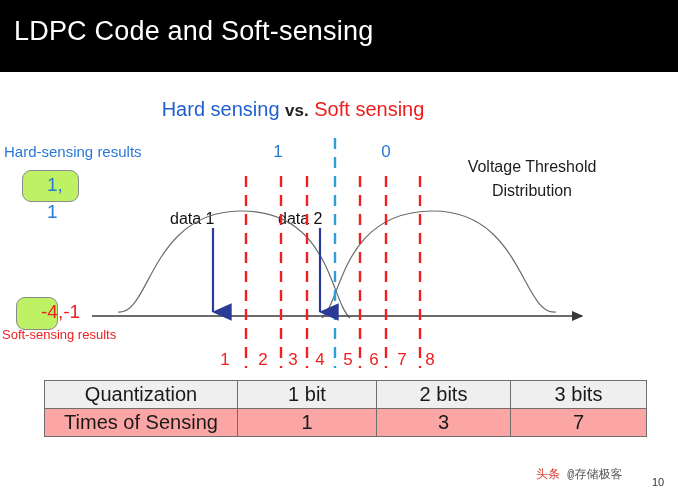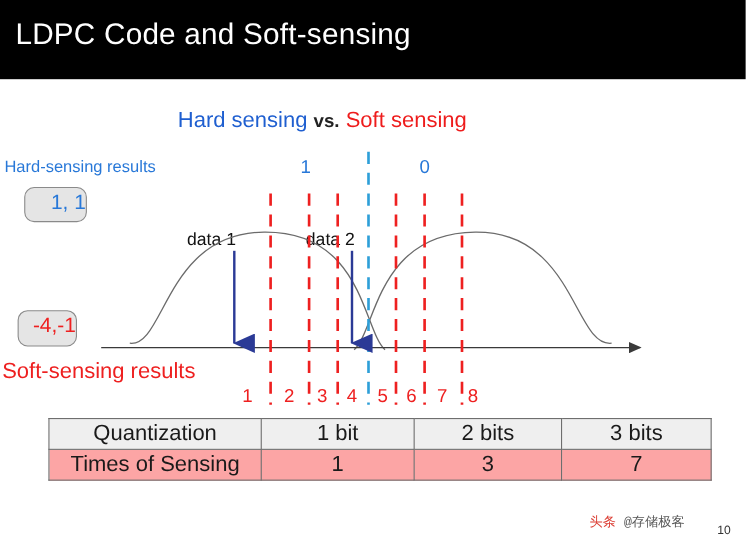--- a/index.html
+++ b/index.html
@@ -53,42 +53,43 @@
   #hard-results-label {
     position: absolute;
     left: 4px; top: 143px;
     font-size: 15px;
     color: #2878d8;
     white-space: nowrap;
   }
   #soft-results-label {
     position: absolute;
     left: 2px; top: 327px;
-    font-size: 20px;
+    font-size: 13px;
     color: #ee2020;
     white-space: nowrap;
   }
   .val-box {
     position: absolute;
     border: 1.4px solid #8a8a8a;
     border-radius: 9px;
-    background: #e5e5e5;
-    text-align: right;
+    background: #bef264;
+    text-align: left;
     font-size: 19px;
     line-height: 27px;
     box-sizing: border-box;
+    padding-left: 24px;
   }
   #box-hard {
     left: 22px; top: 170px;
     width: 57px; height: 32px;
     color: #2878d8;
   }
   #box-soft {
-    left: 16px; top: 282px;
-    width: 54px; height: 33px;
+    left: 16px; top: 297px;
+    width: 42px; height: 33px;
     color: #ee2020;
   }
 
   
   .bit-label {
     position: absolute;
     font-size: 17px;
     color: #2878d8;
     text-align: center;
     width: 20px;
@@ -208,20 +209,24 @@
 
   <div id="hard-results-label">Hard-sensing results</div>
   <div id="box-hard" class="val-box">1, 1</div>
 
   <div id="box-soft" class="val-box">-4,-1</div>
   <div id="soft-results-label">Soft-sensing results</div>
 
   <div id="bit-one" class="bit-label">1</div>
   <div id="bit-zero" class="bit-label">0</div>
 
+  <div id="dist-caption">
+    <div>Voltage Threshold</div>
+    <div>Distribution</div>
+  </div>
 
   <div id="data1-label" class="data-label">data 1</div>
   <div id="data2-label" class="data-label">data 2</div>
 
   <svg id="plot" viewBox="0 0 678 502">
     <defs>
       <marker id="axis-arrow" markerWidth="9" markerHeight="8" refX="8" refY="4" orient="auto">
         <path d="M0,0 L9,4 L0,8 z" fill="#3a3a3a"></path>
       </marker>
       <marker id="navy-arrow" markerWidth="8" markerHeight="9" refX="4" refY="8.5" orient="auto">

